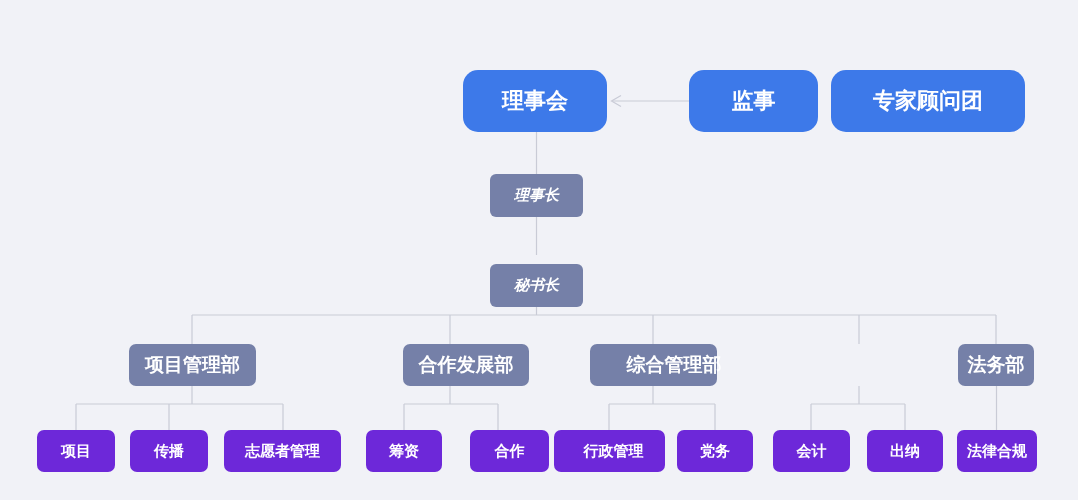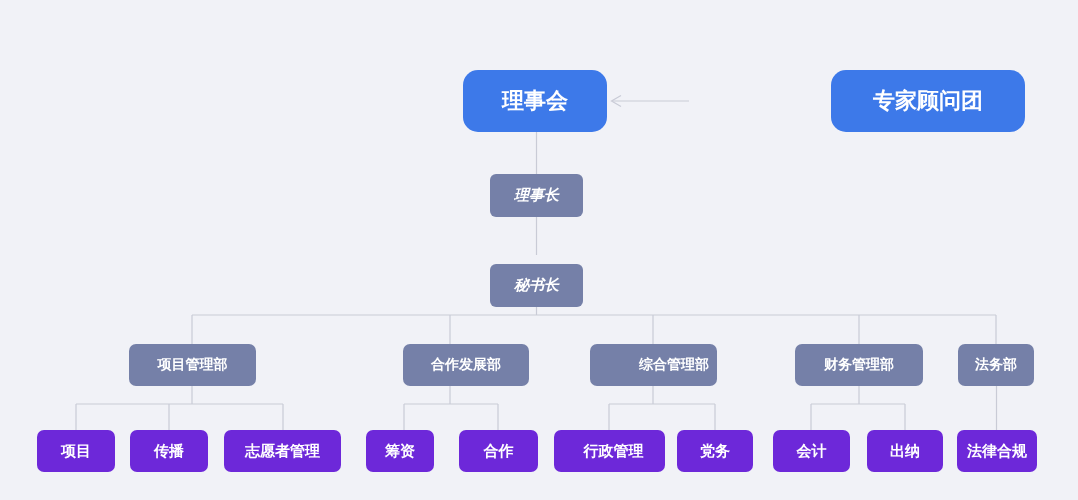--- a/index.html
+++ b/index.html
@@ -49,21 +49,21 @@
     background: #7580a8;
     border-radius: 6px;
     font-size: 15px;
     font-style: italic;
   }
   .lvl-dept {
     top: 344px;
     height: 42px;
     background: #7580a8;
     border-radius: 7px;
-    font-size: 14px;
+    font-size: 19px;
   }
   .lvl-unit {
     top: 430px;
     height: 42px;
     background: #6d28d9;
     border-radius: 7px;
     font-size: 15px;
   }
 </style>
 </head>
@@ -87,37 +87,37 @@
 
       <path d="M653 386 V404 M609 404 H715 M609 404 V430 M715 404 V430"></path>
 
       <path d="M859 386 V404 M811 404 H905 M811 404 V430 M905 404 V430"></path>
 
       <path d="M996.5 386 V430"></path>
     </g>
   </svg>
 
   <div class="node lvl-top" style="left:463px;width:144px;">理事会</div>
+  <div class="node lvl-top" style="left:689px;width:129px;">监事</div>
   <div class="node lvl-top" style="left:831px;width:194px;">专家顾问团</div>
 
   <div class="node lvl-chain" style="top:174px;">理事长</div>
   <div class="node lvl-chain" style="top:264px;">秘书长</div>
 
   <div class="node lvl-dept" style="left:129px;width:127px;">项目管理部</div>
   <div class="node lvl-dept" style="left:387px;width:126px;margin-left:16px;">合作发展部</div>
   <div class="node lvl-dept" style="left:590px;width:127px;padding-left:41px;">综合管理部</div>
-  <div class="node lvl-dept" style="left:795px;width:128px;">财务管理部</div>
   <div class="node lvl-dept" style="left:958px;width:76px;">法务部</div>
 
   <div class="node lvl-unit" style="left:37px;width:78px;">项目</div>
   <div class="node lvl-unit" style="left:130px;width:78px;">传播</div>
   <div class="node lvl-unit" style="left:224px;width:117px;">志愿者管理</div>
 
-  <div class="node lvl-unit" style="left:366px;width:68px;">筹资</div>
-  <div class="node lvl-unit" style="left:459px;width:79px;">合作</div>
+  <div class="node lvl-unit" style="left:366px;width:76px;">筹资</div>
+  <div class="node lvl-unit" style="left:470px;width:79px;">合作</div>
 
   <div class="node lvl-unit" style="left:554px;width:111px;padding-left:8px;">行政管理</div>
   <div class="node lvl-unit" style="left:677px;width:76px;">党务</div>
 
   <div class="node lvl-unit" style="left:773px;width:77px;">会计</div>
   <div class="node lvl-unit" style="left:867px;width:76px;">出纳</div>
 
   <div class="node lvl-unit" style="left:957px;width:80px;">法律合规</div>
 
 </div>

